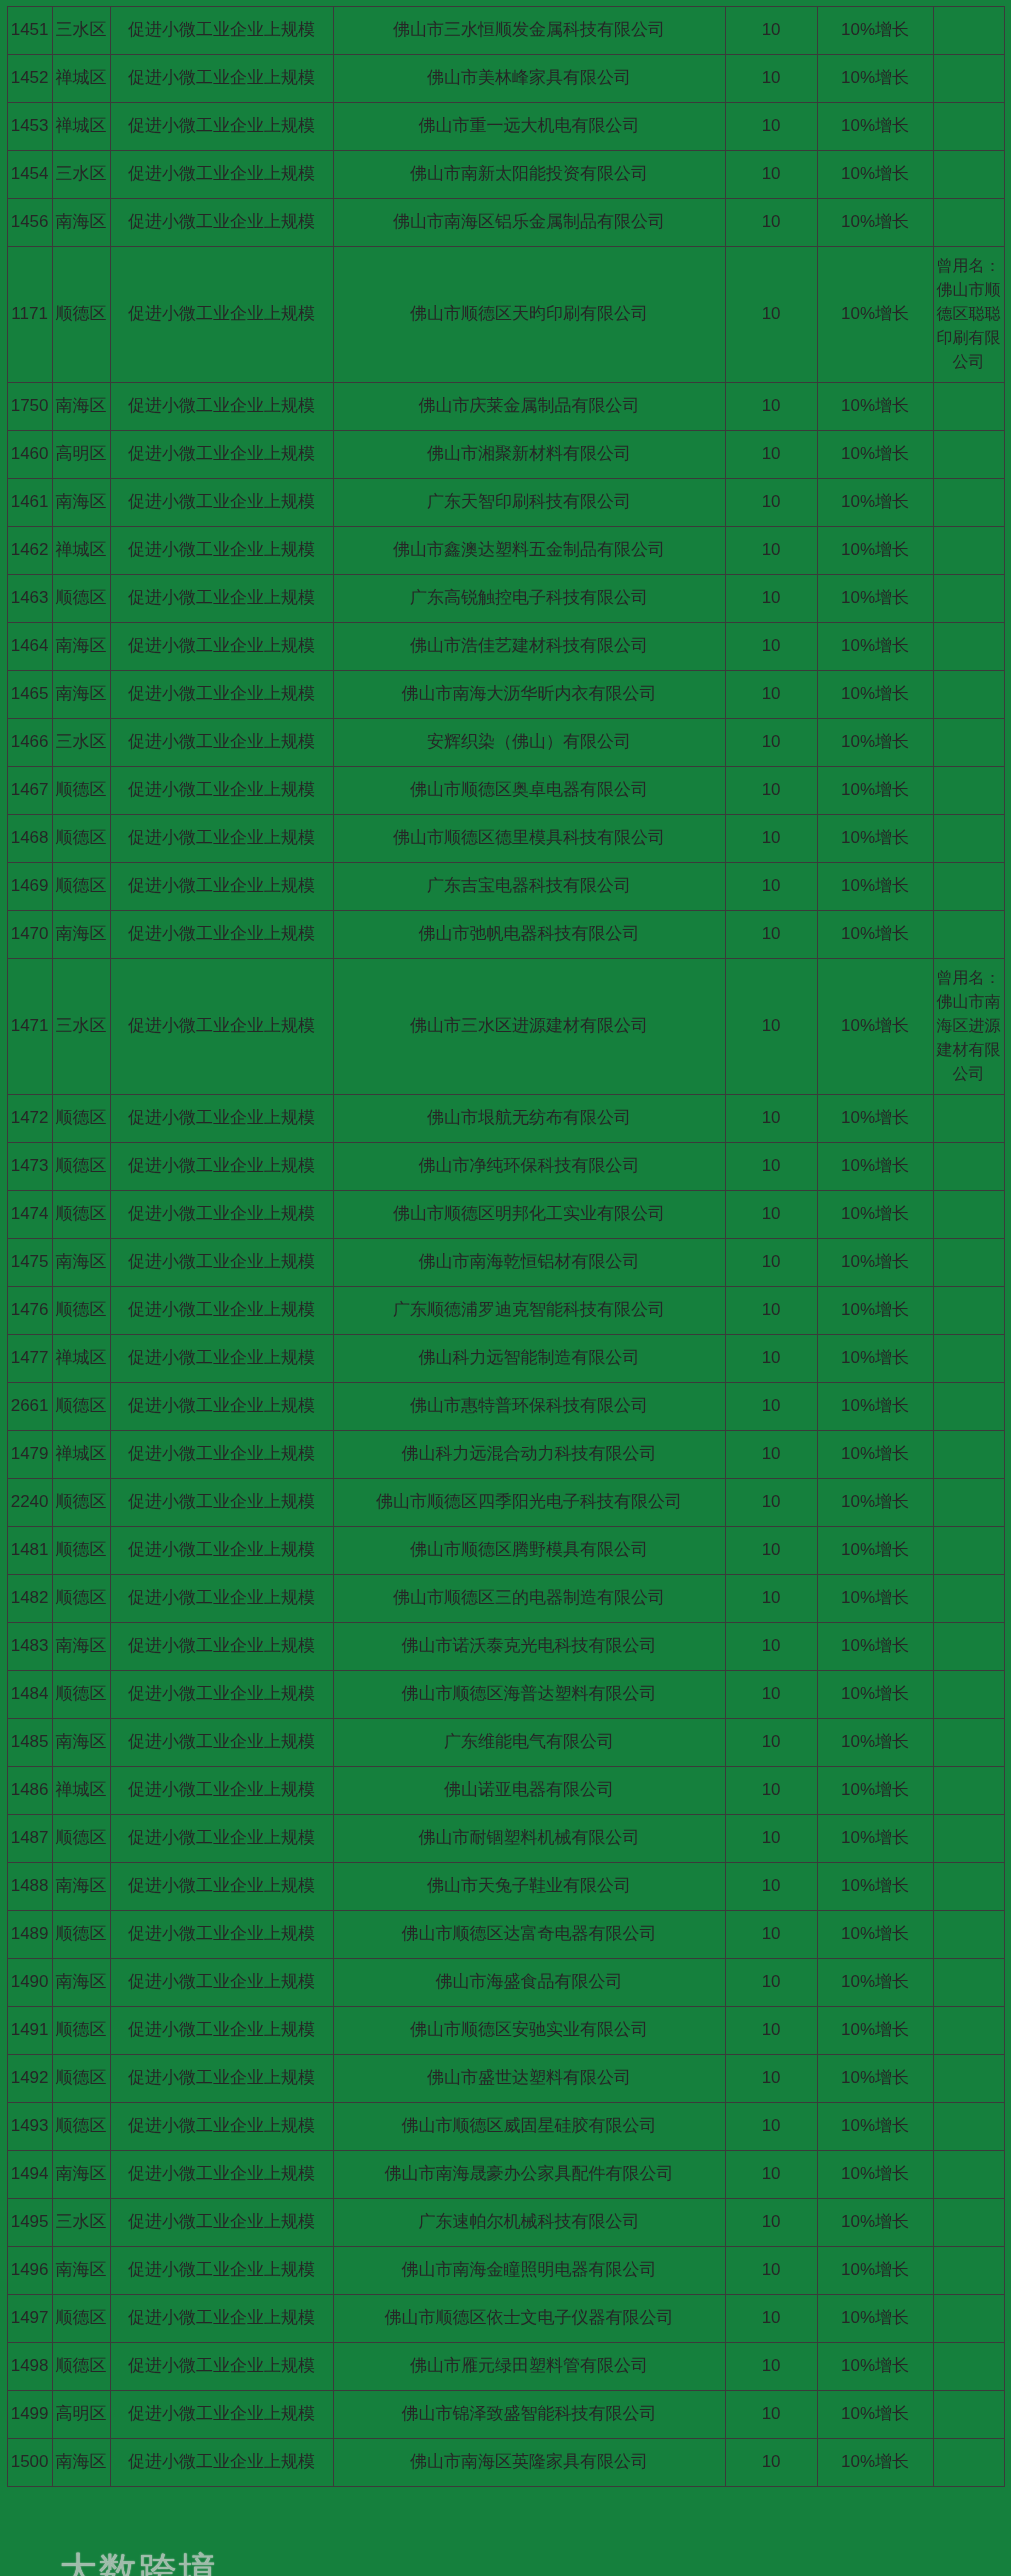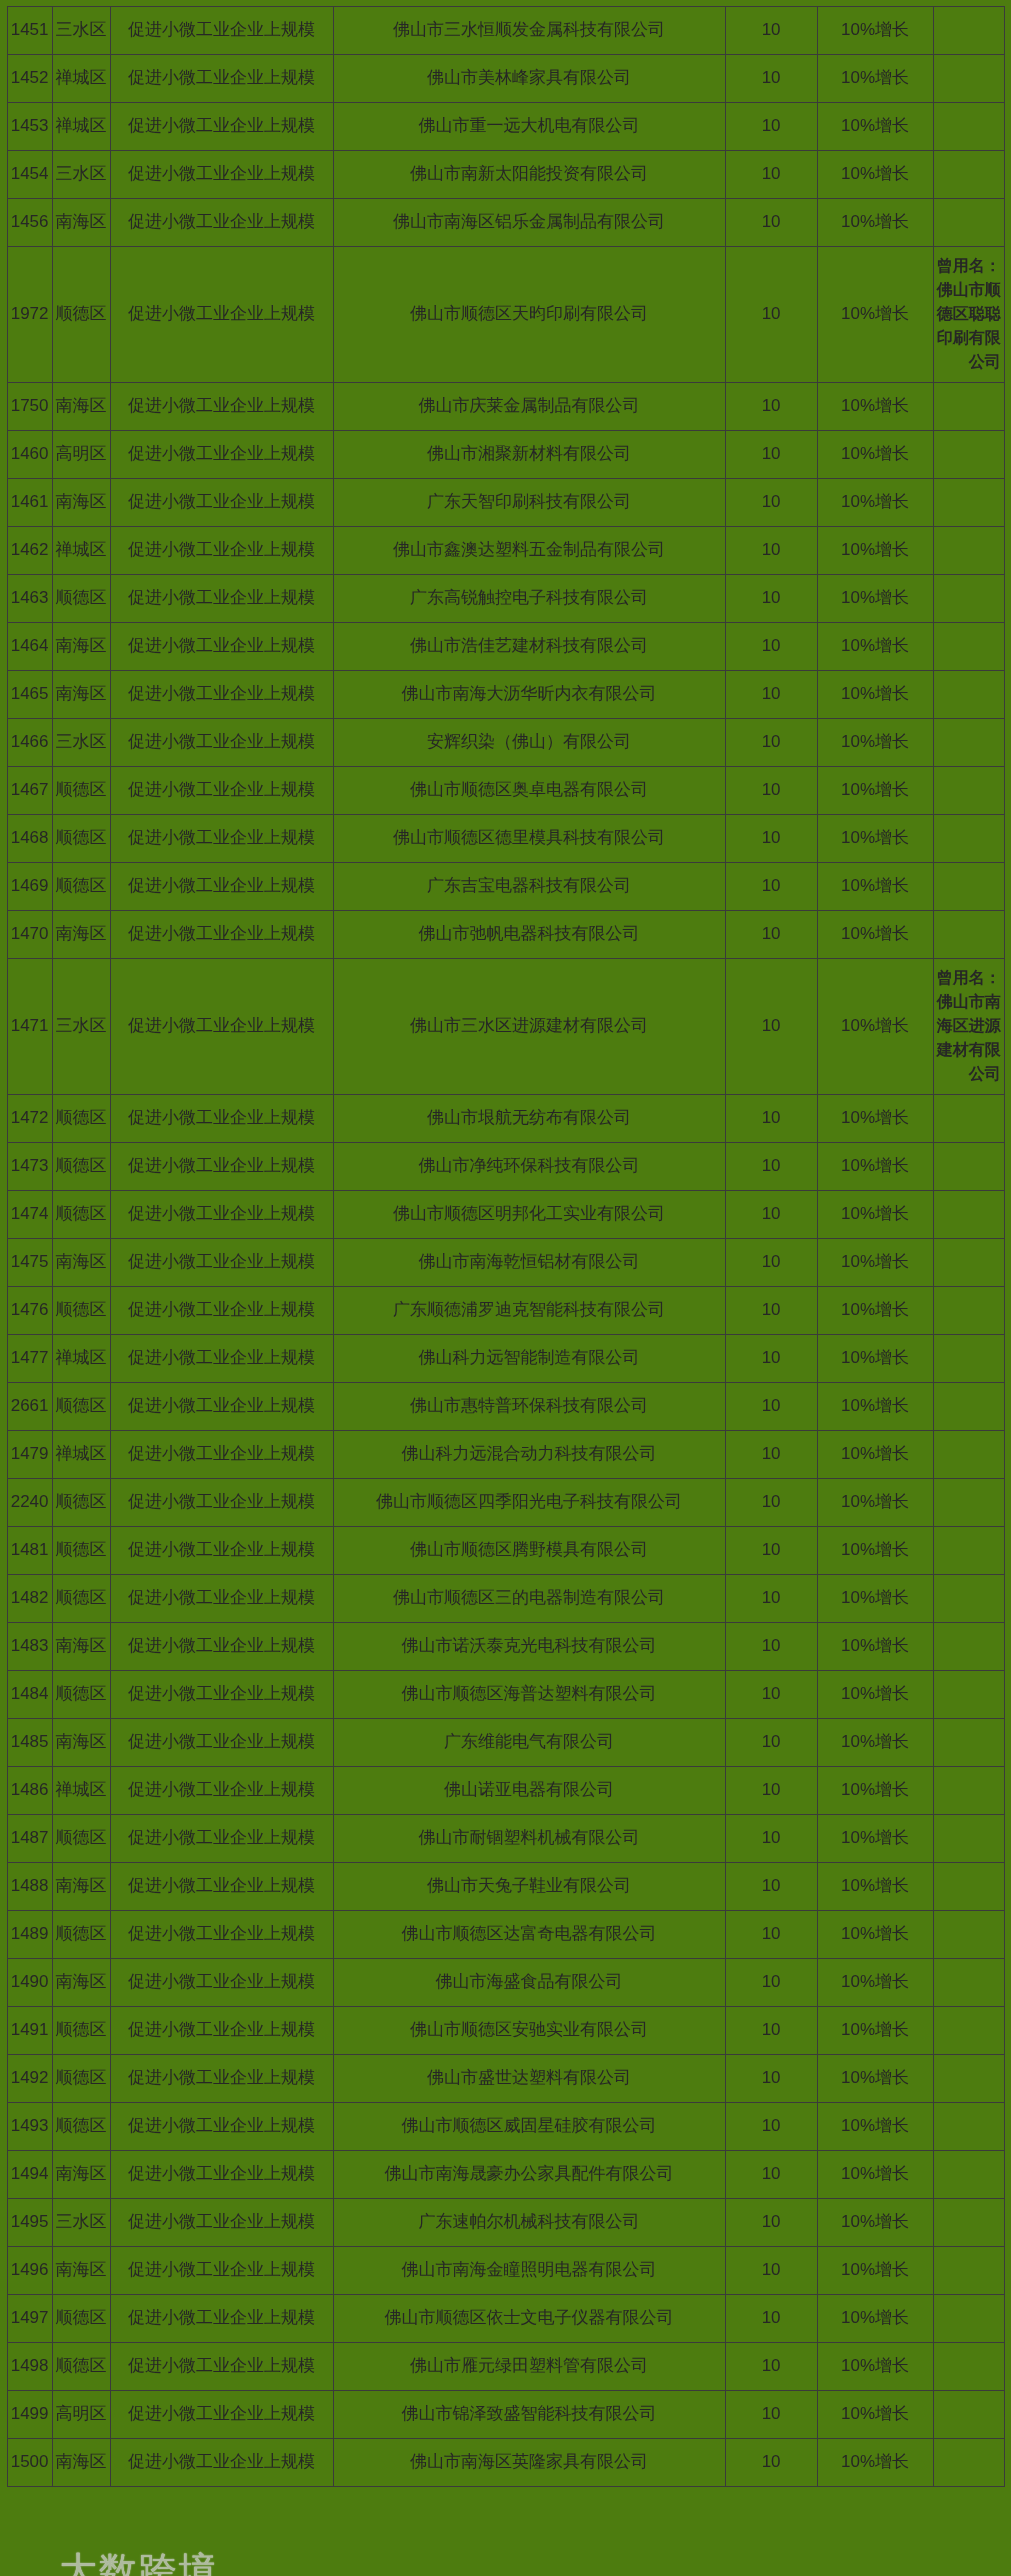--- a/index.html
+++ b/index.html
@@ -1,39 +1,39 @@
 <!DOCTYPE html>
 <html style="font-size:15px"><head>
 <meta charset="utf-8">
 <style>
   html,body{margin:0;padding:0;}
   body{
     width:1012px;height:2576px;background:#ffffff;position:relative;overflow:hidden;
     font-family:"Liberation Sans","DejaVu Sans",sans-serif;
   }
-  .page{position:absolute;inset:0;background:#4d7c0f;}
+  .page{position:absolute;inset:0;background:#15803d;}
   table.company-table{
     position:absolute;left:6.6px;top:5.6px;
     border-collapse:collapse;table-layout:fixed;
     border:1.9px solid #3a3a3a;
   }
   table.company-table td{
     border:0.9px solid #3a3a3a;
     text-align:center;vertical-align:middle;
     color:#262626;font-size:17px;line-height:22.5px;
     padding:1.9px 2.8px;overflow:hidden;
   }
   tr.table-row{height:48px;}
   tr.table-row.has-note{height:auto;}
   tr.table-row.has-note td{padding-top:7.5px;padding-bottom:7.5px;}
   td.c-id{letter-spacing:0px;}
   td.c-note{padding:1.9px 1.9px 1.9px 2.8px;}
   td.c-note .note-text{
-    display:block;text-align:right;font-size:16px;line-height:24px;
-    word-break:break-all;white-space:normal;font-weight:bold;
+    display:block;text-align:center;font-size:16px;line-height:24px;
+    word-break:break-all;white-space:normal;
   }
   .watermark{
     position:absolute;left:1.9px;top:2531px;
     display:flex;align-items:center;gap:3.7px;
     color:#c9c9c9;opacity:0.75;pointer-events:none;
     text-shadow:0 0 0.9px #ffffff, 0 0 1.9px #bbbbbb;
     white-space:nowrap;
   }
   .watermark .logo{
     font-size:32px;font-weight:bold;font-style:italic;
@@ -107,21 +107,21 @@
     <td class="c-district">南海区</td>
     <td class="c-cat">促进小微工业企业上规模</td>
     <td class="c-company">佛山市南海区铝乐金属制品有限公司</td>
     <td class="c-val">10</td>
     <td class="c-growth">10%增长</td>
     <td class="c-note">
       <span class="note-text"></span>
     </td>
   </tr>
         <tr class="table-row has-note">
-    <td class="c-id">1972</td>
+    <td class="c-id">1171</td>
     <td class="c-district">顺德区</td>
     <td class="c-cat">促进小微工业企业上规模</td>
     <td class="c-company">佛山市顺德区天昀印刷有限公司</td>
     <td class="c-val">10</td>
     <td class="c-growth">10%增长</td>
     <td class="c-note">
       <span class="note-text">曾用名：佛山市顺德区聪聪印刷有限公司</span>
     </td>
   </tr>
         <tr class="table-row">

